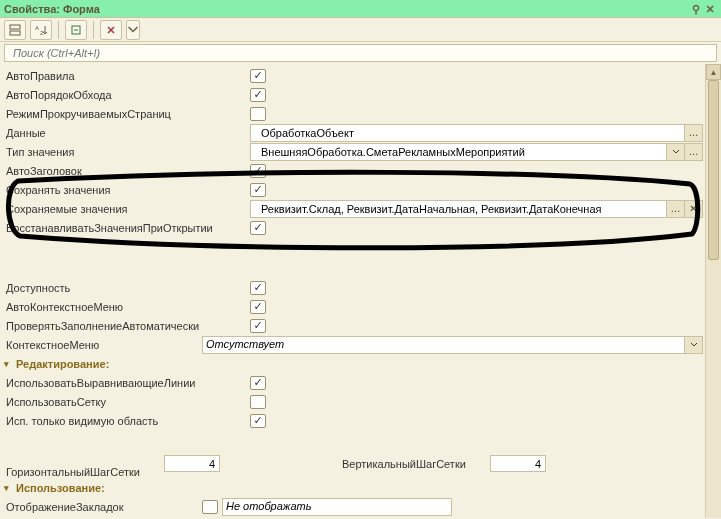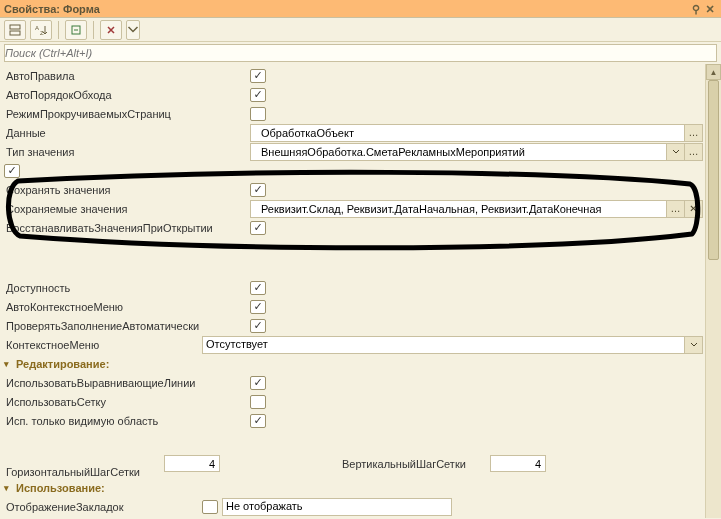--- a/index.html
+++ b/index.html
@@ -1,34 +1,34 @@
 <!DOCTYPE html>
 <html><head>
 <meta charset="utf-8">
 <style>
   * { box-sizing: border-box; }
   body { margin:0; padding:0; font-family: Tahoma, Arial, sans-serif; font-size:11px;
          background:#f5f1e0; color:#000; width:721px; height:519px; overflow:hidden; }
 
-  .titlebar { background:#fdba74; height:18px; display:flex; align-items:center;
+  .titlebar { background:#86efac; height:18px; display:flex; align-items:center;
               padding:0 4px; border-bottom:1px solid #c9c0a0; color:#5e553a; font-weight:bold;}
   .titlebar .spacer { flex:1; }
   .titlebar .pin, .titlebar .close { width:14px; height:14px; text-align:center; line-height:14px;
        color:#6a6140; cursor:pointer; }
 
   .toolbar { background:#f5f1e0; height:24px; display:flex; align-items:center; gap:4px;
              padding:0 4px; border-bottom:1px solid #d7cfaf; }
   .toolbar .tbtn { width:22px; height:20px; border:1px solid #c9c0a0; background:#f9f6ea;
         display:flex; align-items:center; justify-content:center; color:#6a6140; cursor:pointer; border-radius:2px;}
   .toolbar .tbtn svg { width:12px; height:12px; }
   .toolbar .sep { width:1px; height:18px; background:#c9c0a0; margin:0 2px; }
 
   .searchbar { padding:2px 4px; }
   .searchbar input { width:100%; border:1px solid #c9c0a0; background:#fffef6; font-style:italic;
-         color:#bfb388; padding:1px 0; font-size:11px; height:18px; }
+         color:#bfb388; padding:1px 8px; font-size:11px; height:18px; }
 
   .main { position:relative; }
   .scrollbar { position:absolute; right:0; top:0; bottom:0; width:16px; background:#ede6cc;
                border-left:1px solid #d7cfaf; }
   .scrollbar .up, .scrollbar .down { height:16px; background:#e0d8b8; border:1px solid #c4bb96;
         display:flex; align-items:center; justify-content:center; color:#6a6140; font-size:8px;}
   .scrollbar .track { position:absolute; top:16px; bottom:16px; left:0; right:0; }
   .scrollbar .thumb { position:absolute; top:0; left:2px; right:2px; height:180px;
        background:#d9d0aa; border:1px solid #b8ae86; border-radius:2px;}
 
@@ -40,21 +40,21 @@
   .chk { width:16px; height:14px; border:1px solid #9b916c; background:#fff; border-radius:2px;
          display:flex; align-items:center; justify-content:center; cursor:pointer;}
   .chk.checked::after { content:"✓"; font-size:11px; color:#333; line-height:11px; }
 
   .txtwrap { flex:1; display:flex; border:1px solid #c9c0a0; background:#fff; height:18px;}
   .txtwrap input { flex:1; border:none; background:transparent; font-size:11px; padding:0 10px; outline:none;}
   .minibtn { width:18px; border-left:1px solid #c9c0a0; background:#ebe4c8;
              display:flex;align-items:center;justify-content:center; color:#4a4228; cursor:pointer; font-size:10px;}
 
   .selectwrap { flex:1; display:flex; border:1px solid #c9c0a0; background:#fff; height:18px;}
-  .selectwrap span.txt { flex:1; padding:1px 3px; }
+  .selectwrap span.txt { flex:1; padding:1px 3px;font-style:italic; }
   .dd { width:18px; border-left:1px solid #c9c0a0; background:#ebe4c8;
          display:flex;align-items:center;justify-content:center; cursor:pointer;}
   .dd svg{width:8px;height:8px;}
 
   .numbox { width:56px; border:1px solid #c9c0a0; background:#fff; height:17px; text-align:right;
             padding:0 4px; font-size:11px; }
 
   .section { color:#8a6b1e; font-weight:bold; display:flex; align-items:center; gap:2px;
              min-height:19px; padding-left:0; }
   .section::before { content:"▾"; color:#8a6b1e; font-size:9px; width:10px; }
@@ -150,20 +150,21 @@
               <svg viewBox="0 0 8 8">
                 <path d="M1 2l3 3 3-3" fill="none" stroke="#4a4228"></path>
               </svg>
             </div>
           <div class="minibtn">…</div>
         </div>
       </div>
     </div>
 
     <div class="row">
+      <div class="label">АвтоЗаголовок</div>
       <div class="value">
           <div class="chk checked"></div>
         </div>
     </div>
     <div class="row">
       <div class="label">Сохранять значения</div>
       <div class="value">
           <div class="chk checked"></div>
         </div>
     </div>

